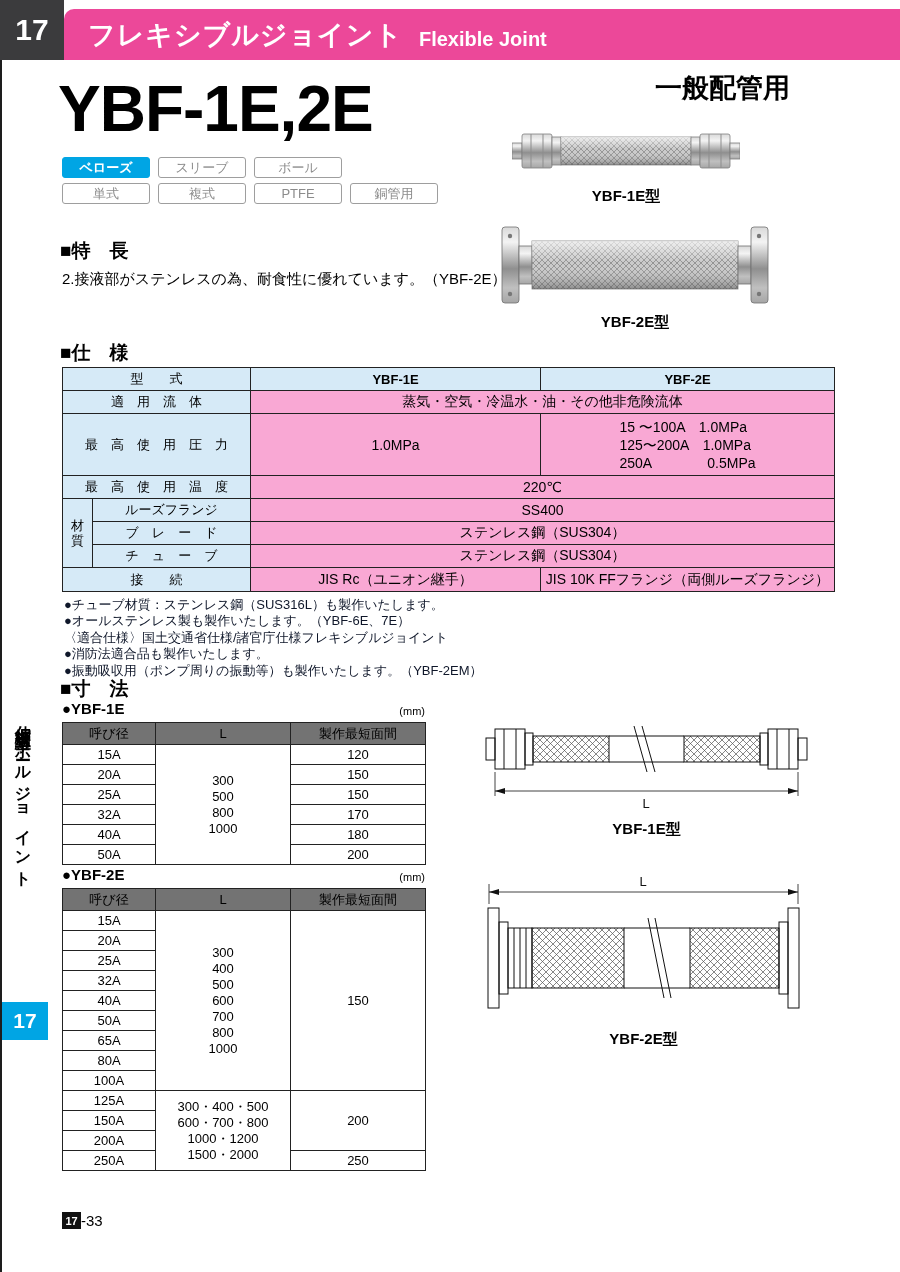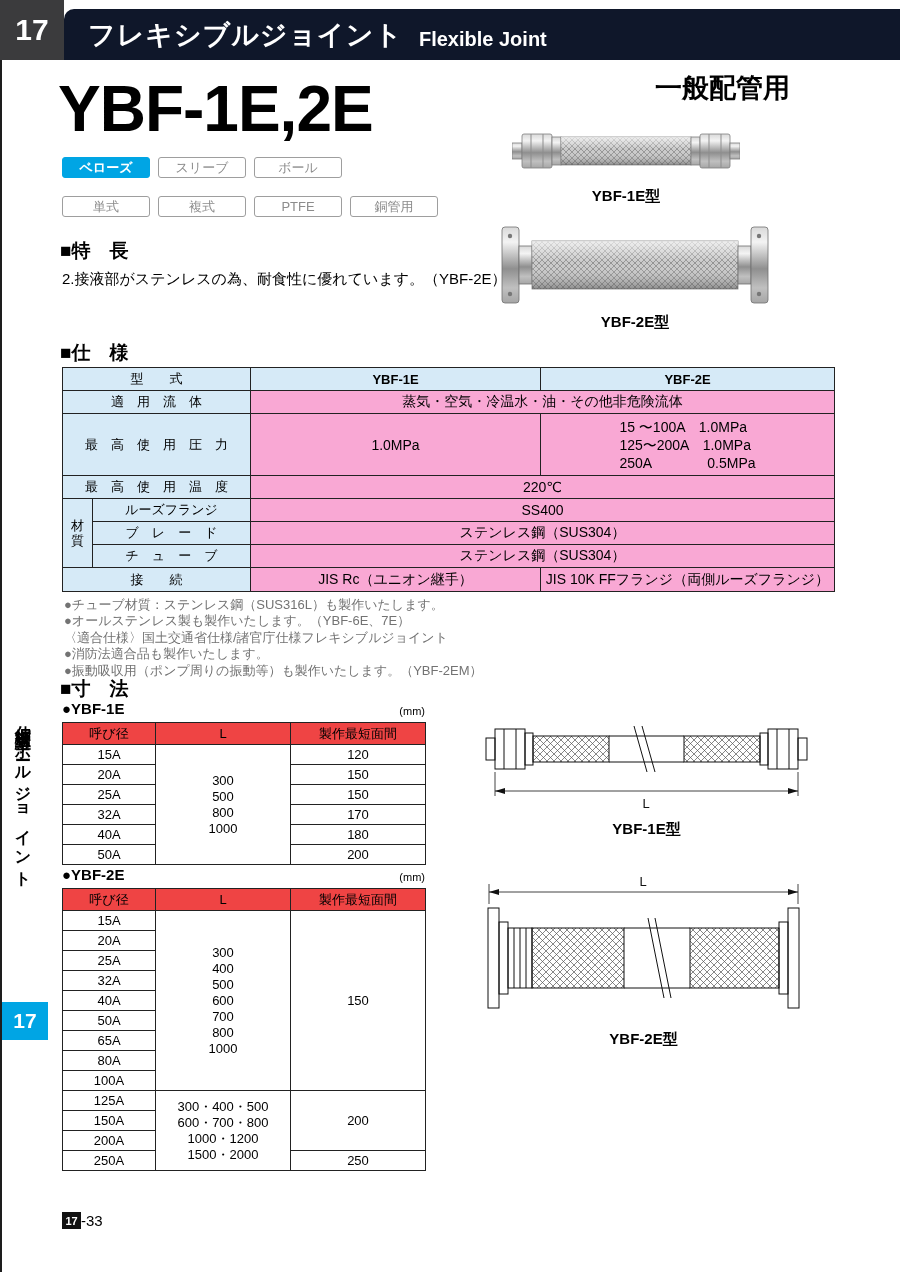--- a/index.html
+++ b/index.html
@@ -5,38 +5,38 @@
   * { margin:0; padding:0; box-sizing:border-box; }
   html,body { background:#fff; }
   body { font-family:"Liberation Sans","DejaVu Sans",sans-serif; color:#111; }
   .page { position:relative; width:900px; height:1272px; background:#fff; overflow:hidden; }
 
   
   .left-line { position:absolute; left:0; top:0; width:2px; height:1272px; background:#1d1d1d; }
   .chapter-box { position:absolute; left:0; top:0; width:64px; height:60px; background:#3b3b3d;
                  color:#fff; display:flex; align-items:center; justify-content:center;
                  font-size:30px; font-weight:bold; }
-  .header-bar { position:absolute; left:64px; top:9px; width:836px; height:51px; background:#0f172a;
+  .header-bar { position:absolute; left:64px; top:9px; width:836px; height:51px; background:#ec4899;
                 border-radius:10px 0 0 0; display:flex; align-items:center; padding-left:24px; color:#fff; }
   .header-title { font-size:27px; font-weight:bold; letter-spacing:1px; }
   .header-sub { font-size:20px; font-weight:bold; margin-left:16px; margin-top:10px;text-align:center; }
 
   
   .side-vertical { position:absolute; left:12px; top:712px; writing-mode:vertical-rl;
                    font-size:16px; font-weight:bold; letter-spacing:3px; color:#000; }
   .side-badge { position:absolute; left:2px; top:1002px; width:46px; height:38px; background:#00a5e4;
                 color:#fff; font-weight:bold; font-size:21px; display:flex; align-items:center; justify-content:center; }
 
   
   .usage { position:absolute; right:110px; top:70px; font-size:27px; font-weight:bold; color:#000; }
   .model-title { position:absolute; left:58px; top:72px; font-size:64px; font-weight:bold;
                  letter-spacing:-1px; color:#000; }
 
   .tags { position:absolute; left:62px; top:157px; }
-  .tag-row { display:flex; gap:8px; margin-bottom:18px; }
+  .tag-row { display:flex; gap:8px; margin-bottom:5px; }
   .tag { width:88px; height:21px; display:flex; align-items:center; justify-content:center;
          font-size:13px; border:1px solid #9e9e9e; border-radius:3px; color:#8c8c8c; background:#fff; }
   .tag.active { background:#00a5e4; border-color:#00a5e4; color:#fff; font-weight:bold; }
 
   .photo { position:absolute; text-align:center; }
   .photo-1e { left:512px; top:122px; width:228px; }
   .photo-2e { left:500px; top:224px; width:270px; }
   .photo-label { font-size:15px; font-weight:bold; margin-top:3px; color:#000; }
 
   
@@ -53,31 +53,31 @@
                    font-size:14px; padding:1px 2px; background:#f9a8d4; color:#000; }
   .spec-table td.lbl { background:#d6eaf7; font-size:13px; }
   .spec-table td.bold { font-weight:bold; }
   .spec-table tr { height:23px; }
   .spec-table tr.row-pressure { height:62px; }
   .spec-table tr.row-conn { height:24px; }
   .pressure-lines { display:inline-block; text-align:left; font-size:14px; line-height:18px; }
   .pre { white-space:pre-line; }
   .vert { line-height:15px; padding:0; }
 
-  .notes { position:absolute; left:64px; top:597px; font-size:13px; line-height:16.4px; color:#737373; }
+  .notes { position:absolute; left:64px; top:597px; font-size:13px; line-height:16.4px; color:#0f172a; }
 
   
   .dim-label-row { position:absolute; width:363px; left:62px; display:flex; justify-content:space-between; align-items:flex-end; }
   .dlr-1e { top:700px; } .dlr-2e { top:866px; }
   .dim-name { font-size:15px; font-weight:bold; color:#000; }
   .dim-unit { font-size:11px; color:#000; }
 
   .dim-table { position:absolute; left:62px; width:363px; border-collapse:collapse; table-layout:fixed; }
   .dt-1e { top:722px; } .dt-2e { top:888px; }
-  .dim-table th { border:1px solid #222; background:#ef4444; font-weight:normal; font-size:13px; height:22px; color:#000; }
+  .dim-table th { border:1px solid #222; background:#737373; font-weight:normal; font-size:13px; height:22px; color:#000; }
   .dim-table td { border:1px solid #222; text-align:center; vertical-align:middle; font-size:13px;
                   height:20px; line-height:16px; background:#fff; color:#000; }
 
   .diagram { position:absolute; text-align:center; }
   .dg-1e { left:484px; top:712px; width:325px; }
   .dg-2e { left:476px; top:874px; width:335px; }
   .diagram-label { font-size:15px; font-weight:bold; margin-top:4px; color:#000; }
 
   
   .footer { position:absolute; left:62px; top:1212px; display:flex; align-items:center; }

